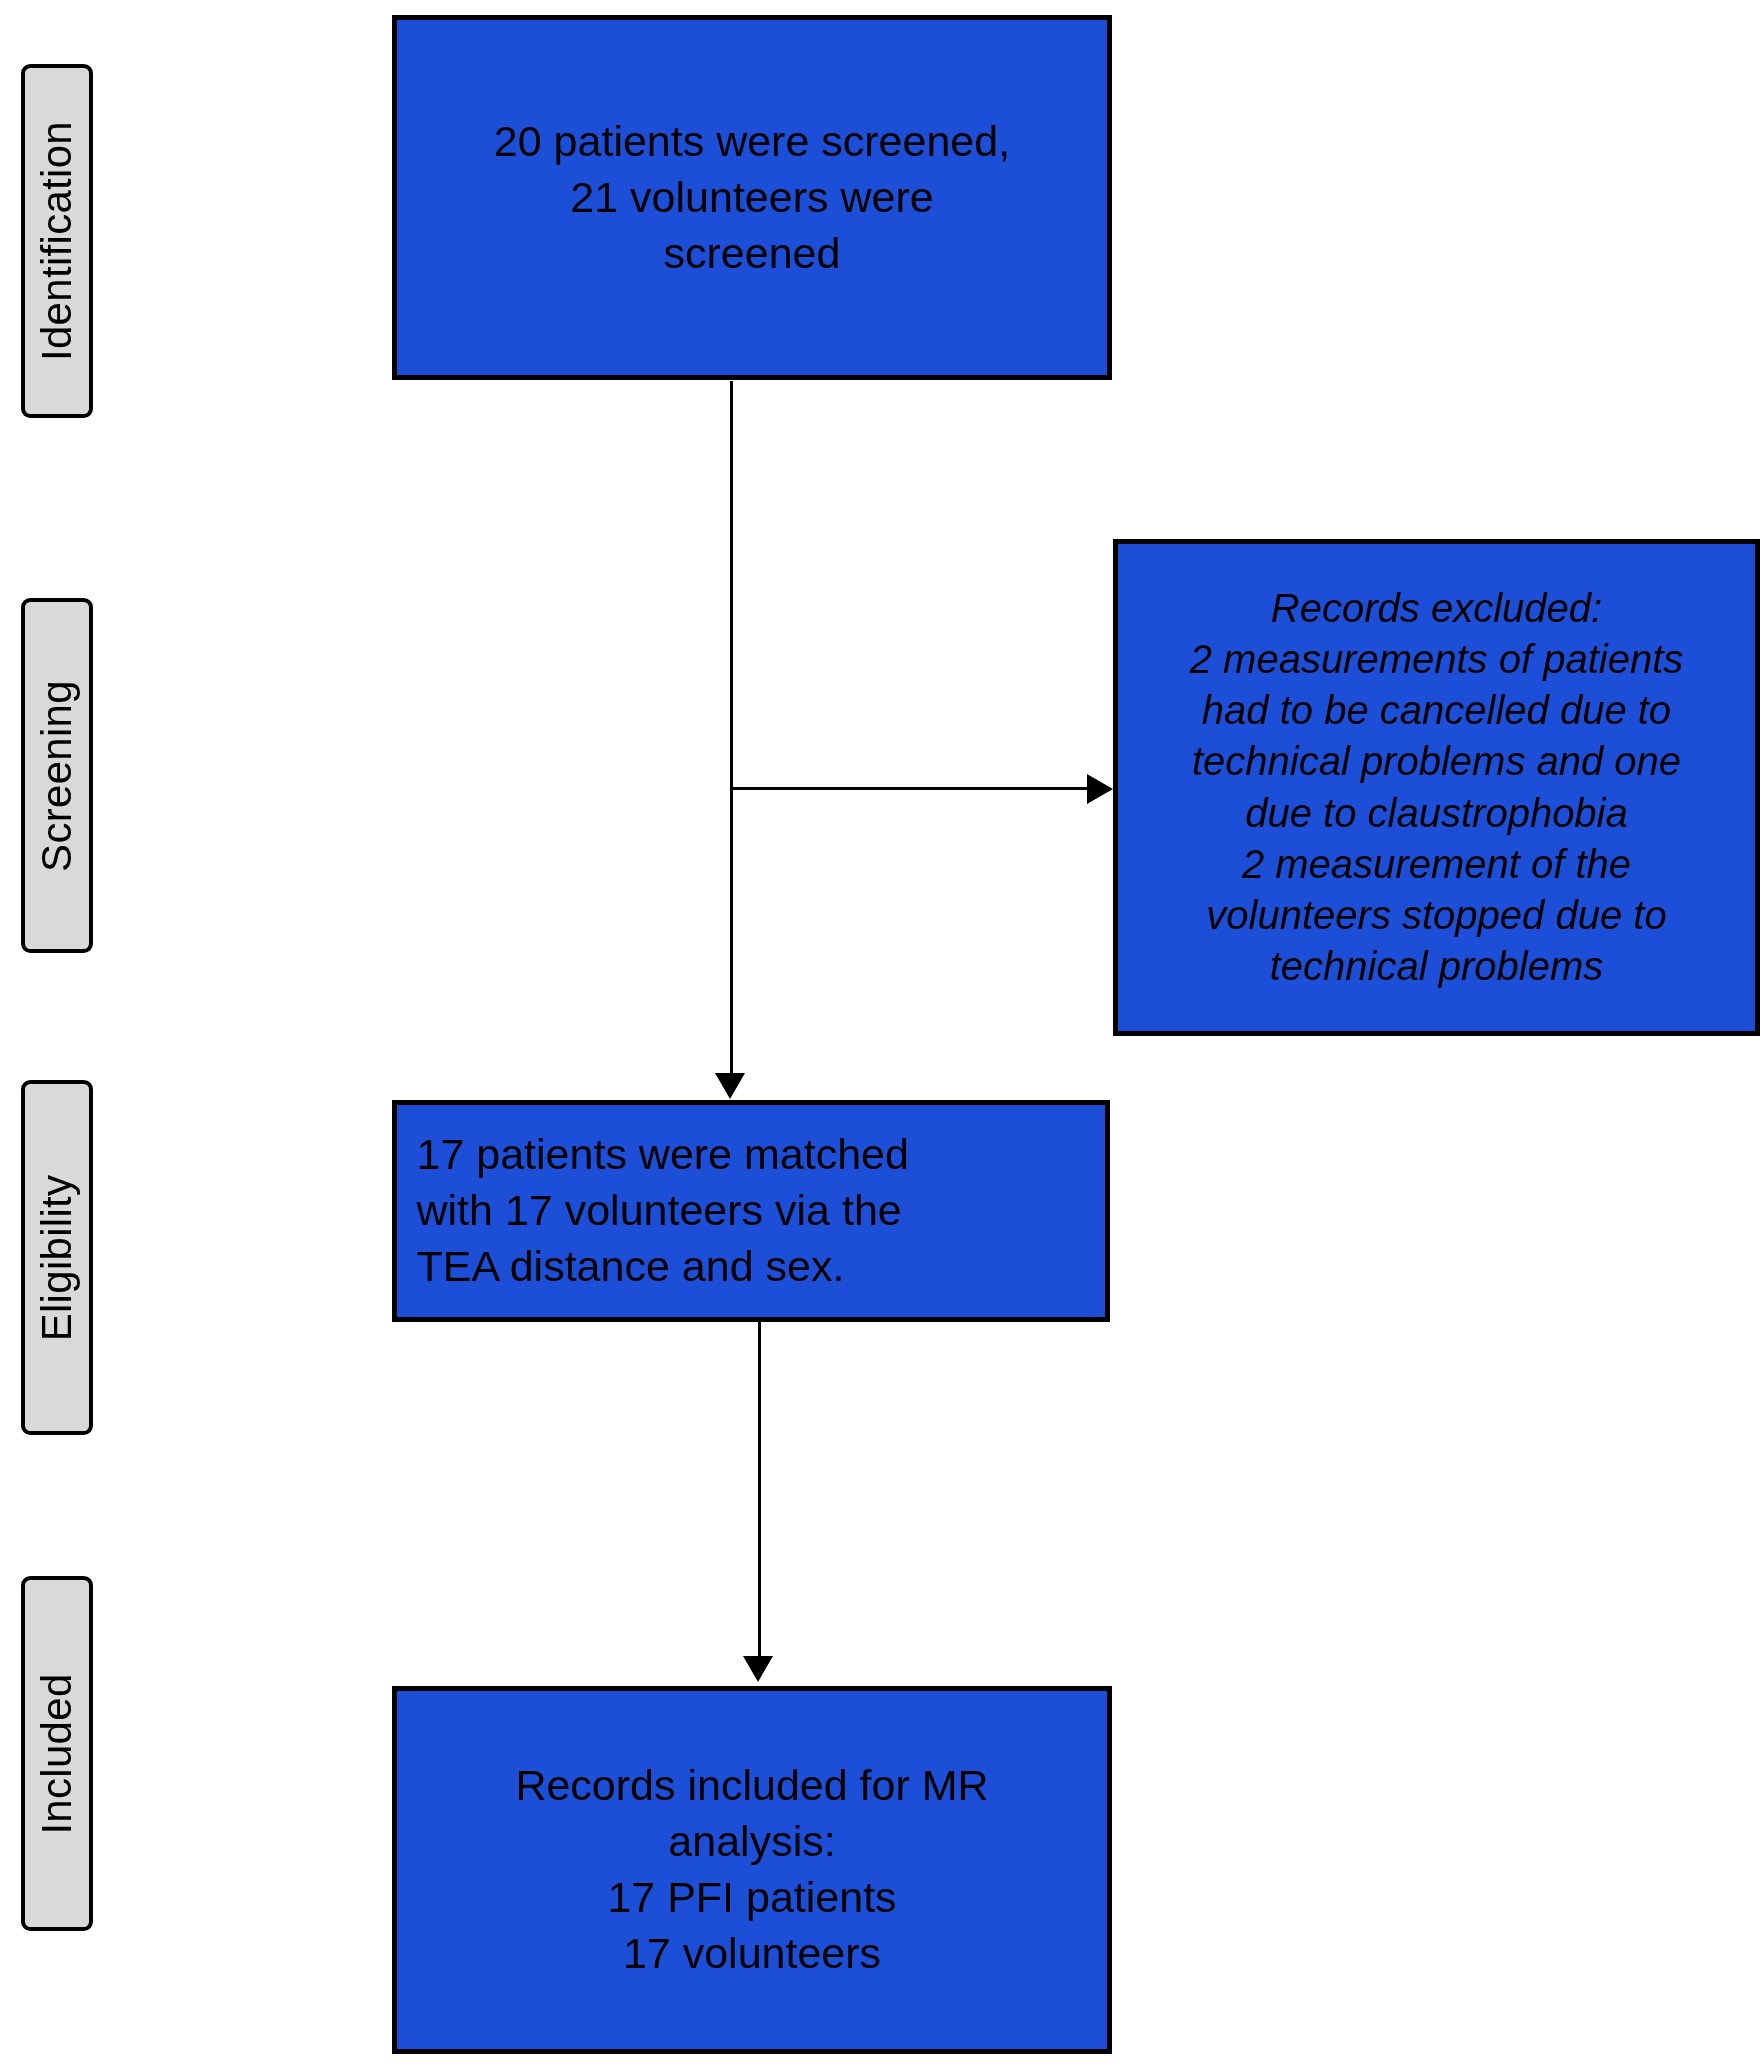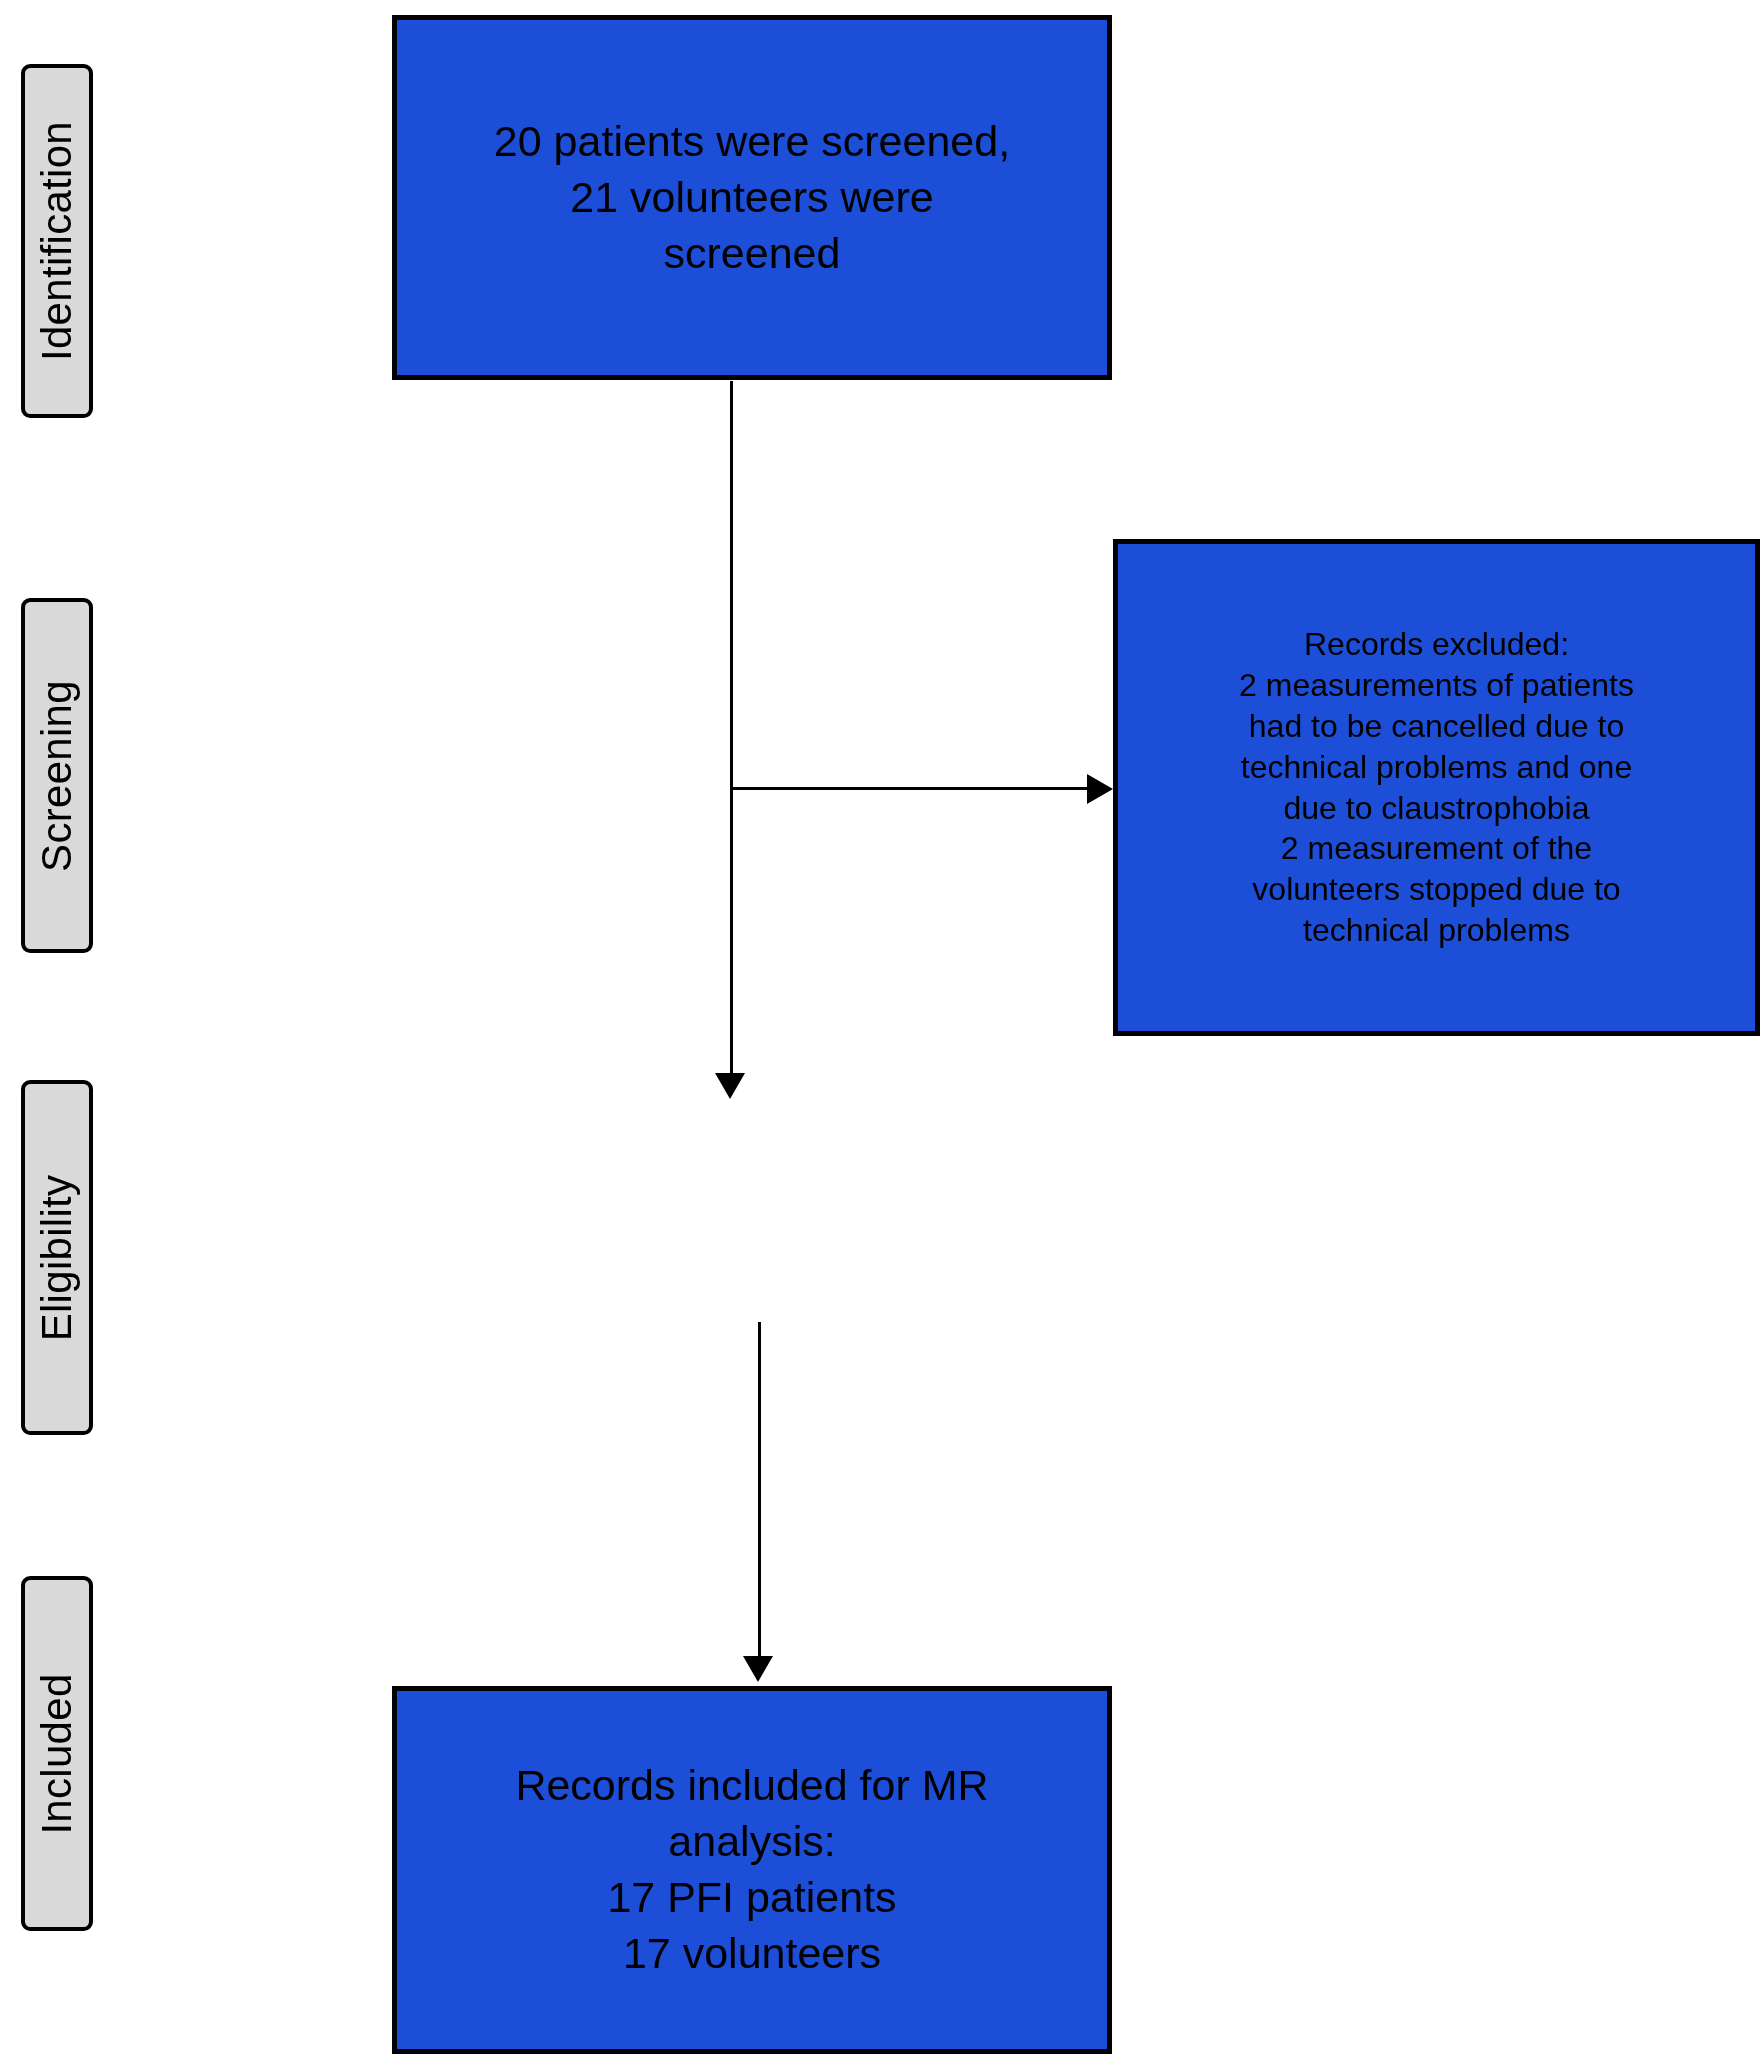--- a/index.html
+++ b/index.html
@@ -56,23 +56,24 @@
     font-size: 43px;
     line-height: 1.30;
     white-space: pre-line;
     color: #000000;
     font-family: "Liberation Sans", sans-serif;
   }
   .box-center .box-text { text-align: center; }
   .box-left   .box-text { text-align: left; }
 
   .flow-box.box-excluded .box-text {
-    font-size: 32px;
+    font-size: 40px;
     line-height: 1.28;
     padding: 0 12px;
+    font-style: italic;
   }
 
   
   .conn-v {
     position: absolute;
     background: #000000;
     width: 2.9px;
   }
   .conn-h {
     position: absolute;
@@ -136,20 +137,25 @@
     <div class="box-text">Records excluded:
 2 measurements of patients
 had to be cancelled due to
 technical problems and one
 due to claustrophobia
 2 measurement of the
 volunteers  stopped due to
 technical problems</div>
   </div>
 
+  <div class="flow-box box-left" style="left:392px; top:1100px; width:718px; height:222px;">
+    <div class="box-text">17 patients were matched
+with  17 volunteers via the
+TEA distance and sex.</div>
+  </div>
 
   <div class="flow-box box-center" style="left:392px; top:1686px; width:720px; height:368px;">
     <div class="box-text">Records included  for MR
 analysis:
 17 PFI patients
 17 volunteers</div>
   </div>
 
 </div>
 

